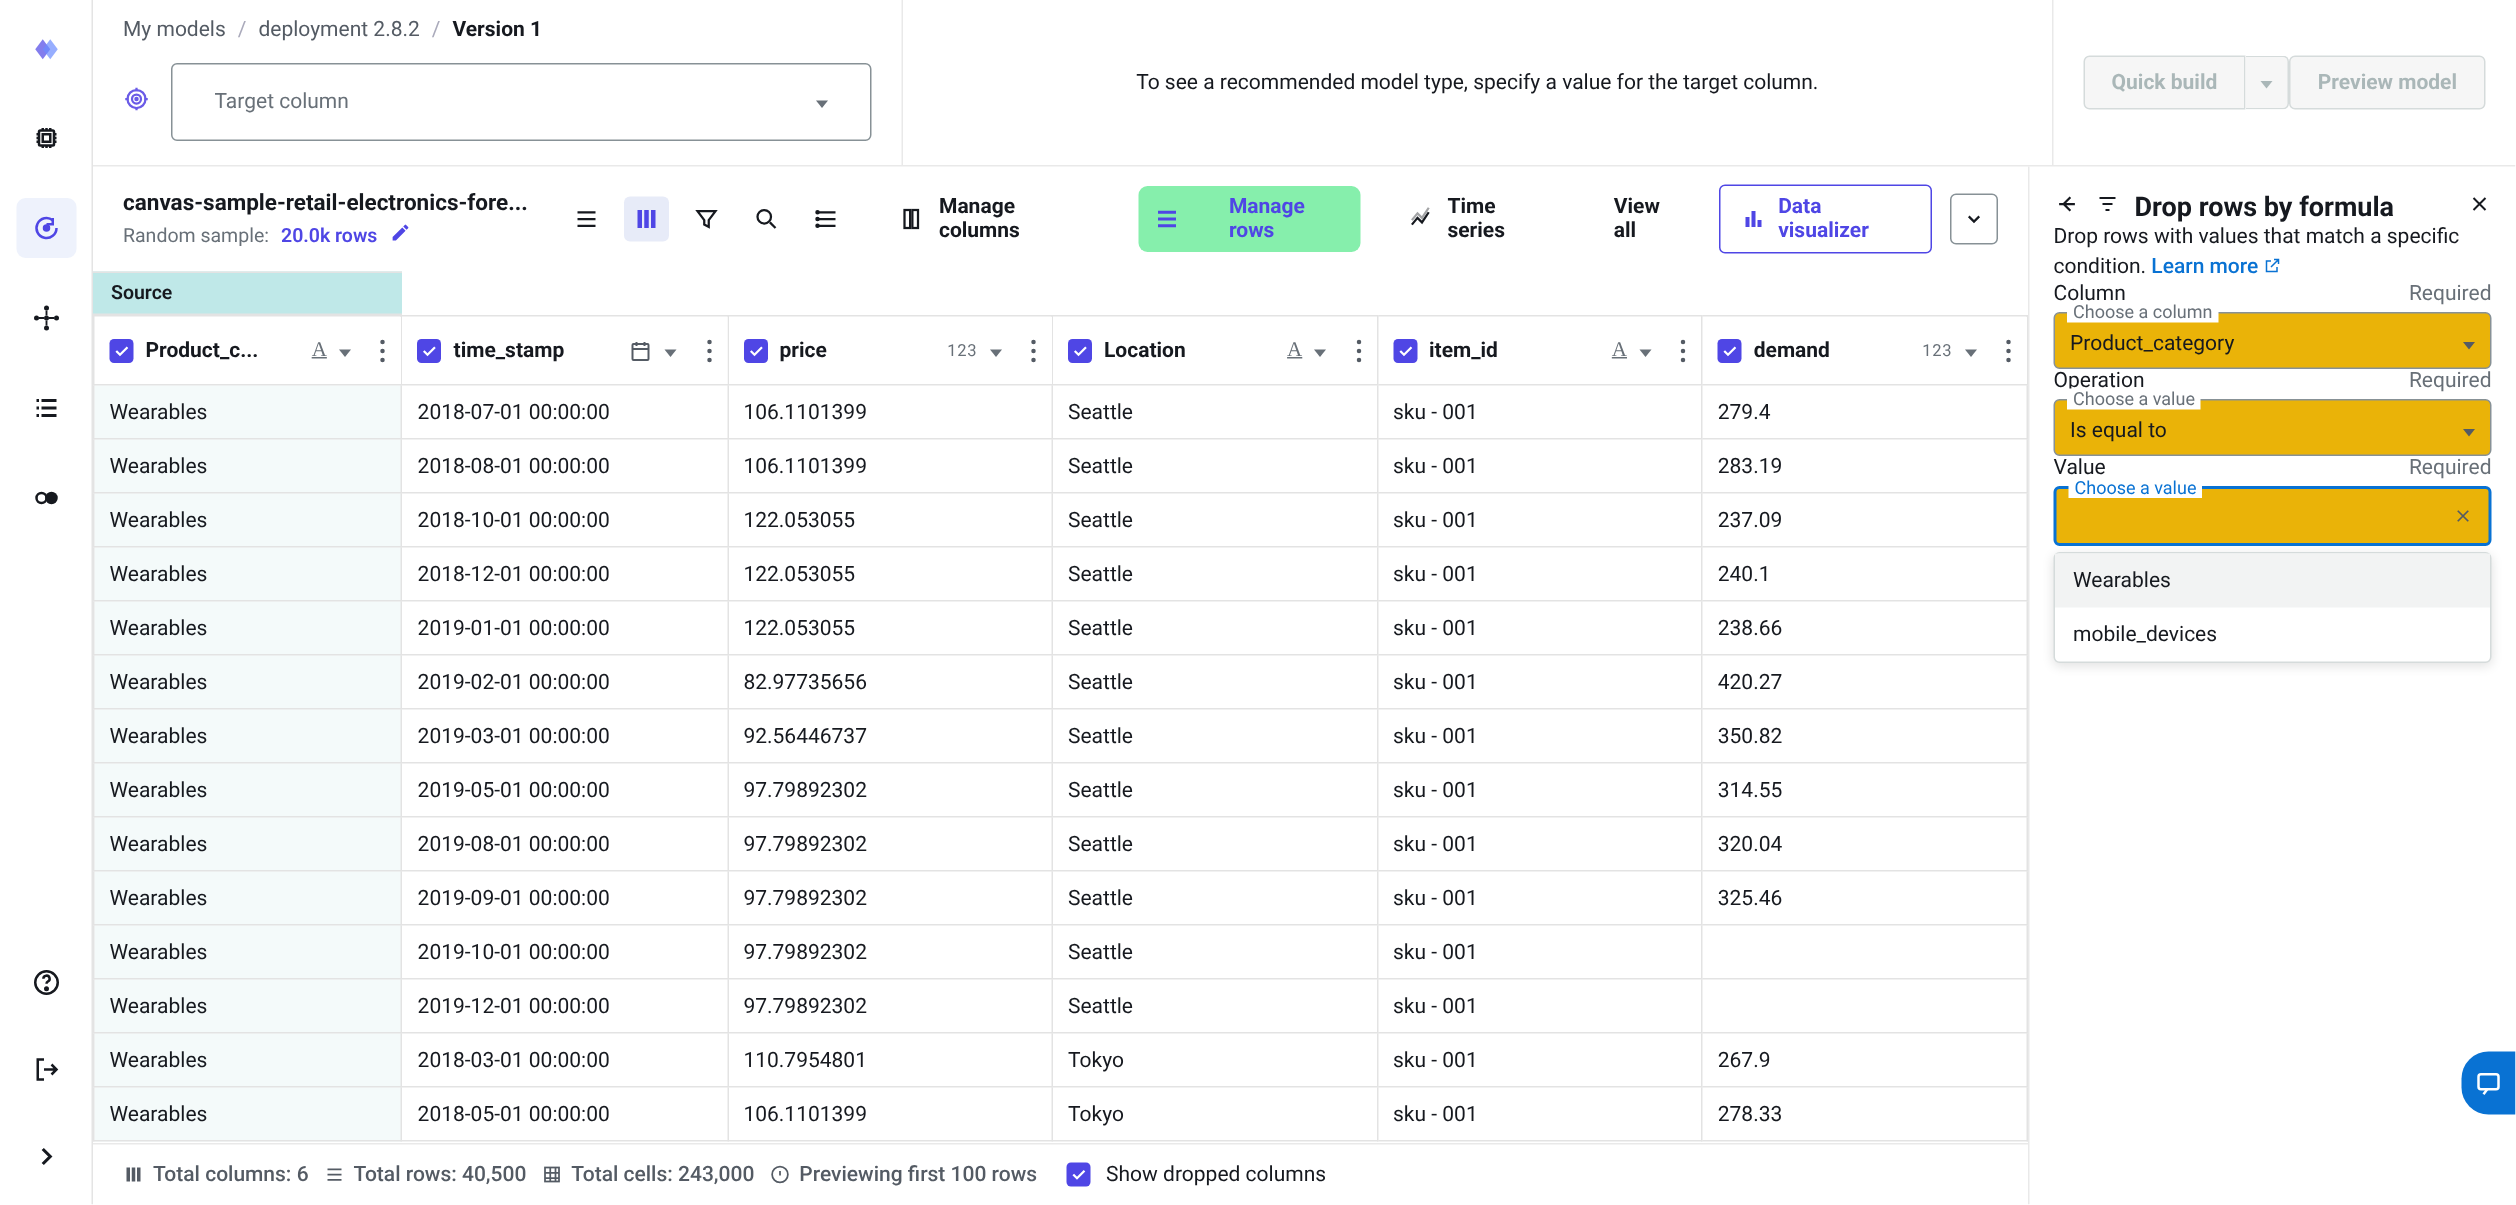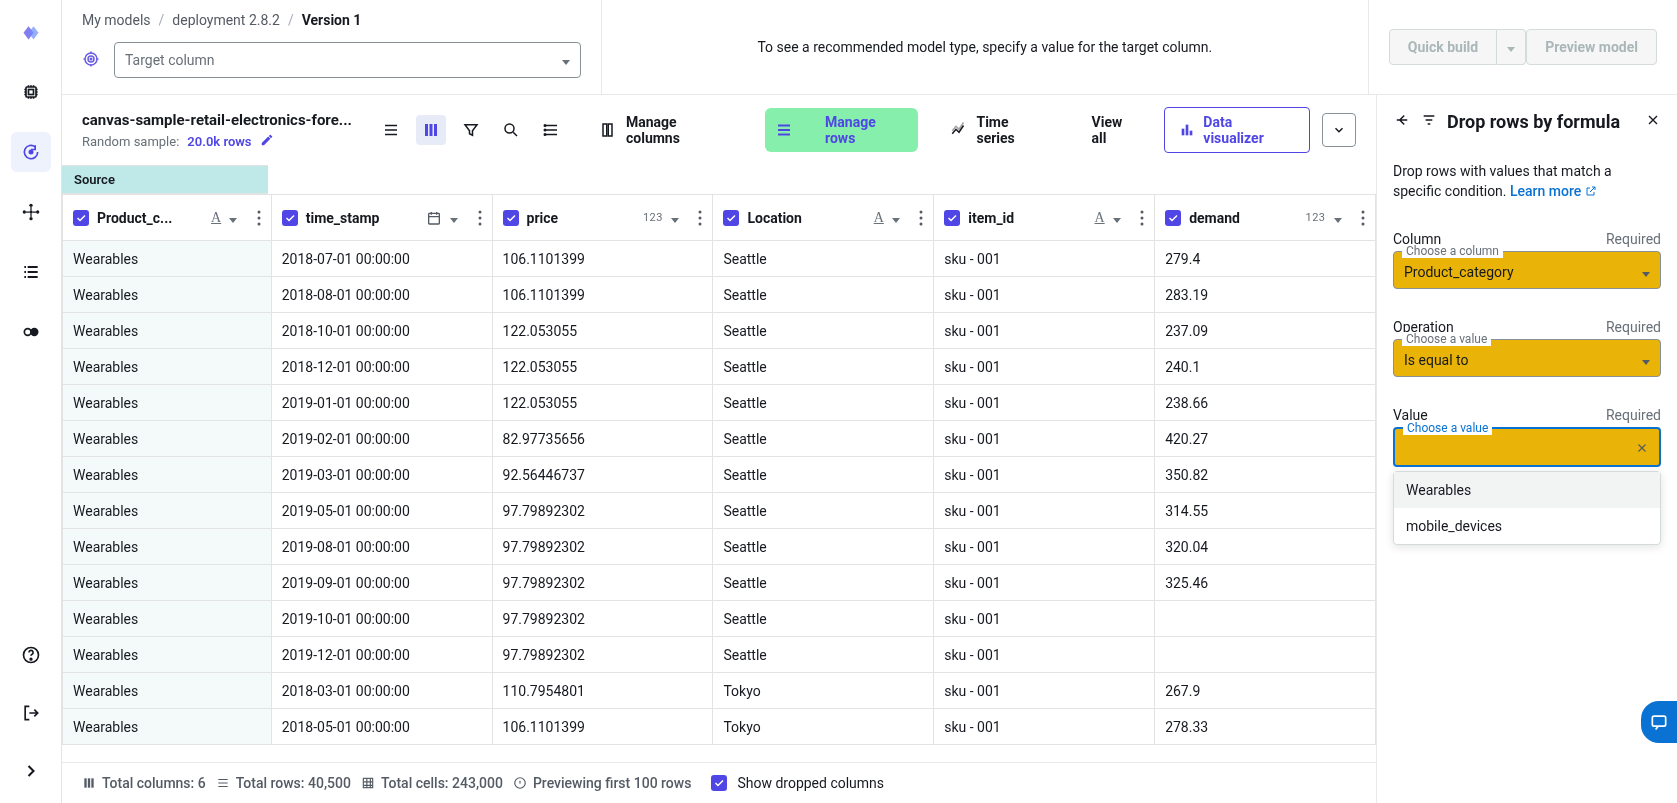--- a/index.html
+++ b/index.html
@@ -12,21 +12,21 @@
 .sidebar-bottom { margin-top:auto; margin-bottom:12px; display:flex; flex-direction:column; gap:18px; align-items:center; }
 .main { flex:1; display:flex; flex-direction:column; min-width:0;}
 .topbar { display:flex; align-items:stretch; border-bottom:1px solid #e9e9e9; }
 .topbar-left { width:540px; padding:12px 20px 16px 20px; border-right:1px solid #e9e9e9; }
 .breadcrumbs { font-size:14px; display:flex; gap:8px; margin-bottom:14px; }
 .breadcrumbs a { color:#545b64; text-decoration:none; }
 .breadcrumbs .sep { color:#aab; }
 .breadcrumbs .current { font-weight:700; color:#16191f; }
 .target-row { display:flex; align-items:center; gap:14px; }
 .target-row .target-icon { color:#6b5ce7; }
-.target-select { flex:1; display:flex; align-items:center; justify-content:space-between; border:1px solid #879196; border-radius:4px; padding:6px 10px; color:#687078; background:#fff; height:36px; }
+.target-select { flex:1; display:flex; align-items:center; justify-content:space-between; border:1px solid #879196; border-radius:4px; padding:6px 28px; color:#687078; background:#fff; height:52px; }
 .topbar-mid { flex:1; display:flex; align-items:center; justify-content:center; padding:0 20px; border-right:1px solid #e9e9e9; color:#16191f; font-size:14px; }
 .topbar-right { display:flex; align-items:center; padding:0 20px;}
 .btn { border:1px solid #879196; border-radius:4px; padding:8px 18px; background:#fff; cursor:pointer; font-weight:700; font-size:14px; height:36px; display:flex; align-items:center;}
 .btn.disabled { color:#aab7b8; border-color:#d5dbdb; background:#f6f6f6; cursor:default;}
 .btn-split { display:flex; }
 .btn-split .btn { border-radius:4px 0 0 4px;}
 .btn-split .caret { border:1px solid #d5dbdb; border-left:none; border-radius:0 4px 4px 0; padding:0 10px; display:flex; align-items:center; background:#f6f6f6; color:#aab7b8;}
 
 .content { display:flex; flex:1; min-height:0; }
 .table-area { flex:1; display:flex; flex-direction:column; min-width:0; border-right:1px solid #e9e9e9;}
@@ -55,21 +55,21 @@
 .checkbox svg { width:12px; height:12px; }
 .th-right { margin-left:auto; display:flex; align-items:center; gap:8px; color:#687078; font-weight:400;}
 td { border:1px solid #e3e3e3; padding:8px 10px; font-size:14px; height:36px;}
 tbody tr td:first-child { background:#f4fafa; }
 
 .footer { border-top:1px solid #e9e9e9; padding:12px 20px; display:flex; gap:10px; align-items:center; font-size:14px; color:#16191f;}
 .footer .fitem { display:flex; align-items:center; gap:6px; color:#545b64; font-weight:500;}
 .footer .fitem svg {width:14px;height:14px;}
 .show-dropped { display:flex; align-items:center; gap:10px; margin-left:10px;}
 
-.right-panel { width:300px; padding:16px 16px; display:flex; flex-direction:column; gap:30px;}
+.right-panel { width:324px; padding:16px 16px; display:flex; flex-direction:column; gap:0;}
 .panel-header { display:flex; align-items:center; gap:10px; }
 .panel-title { font-weight:700; font-size:18px; flex:1;}
 .panel-desc { font-size:14px; color:#16191f; line-height:1.4;}
 .panel-desc a {color:#0972d3; text-decoration:none; font-weight:500;}
 .field-label-row { display:flex; justify-content:space-between; font-size:14px;}
 .field-label-row .req { color:#687078;}
 .select-box { position:relative; border:1px solid #879196; border-radius:4px; padding:10px 10px 6px 10px; margin-top:4px; background:#eab308; }
 .select-box .float-label { position:absolute; top:-8px; left:8px; background:#fff; padding:0 4px; font-size:12px; color:#687078;}
 .select-box.value-active { border:2px solid #0972d3; }
 .select-box.value-active .float-label { color:#0972d3; }

